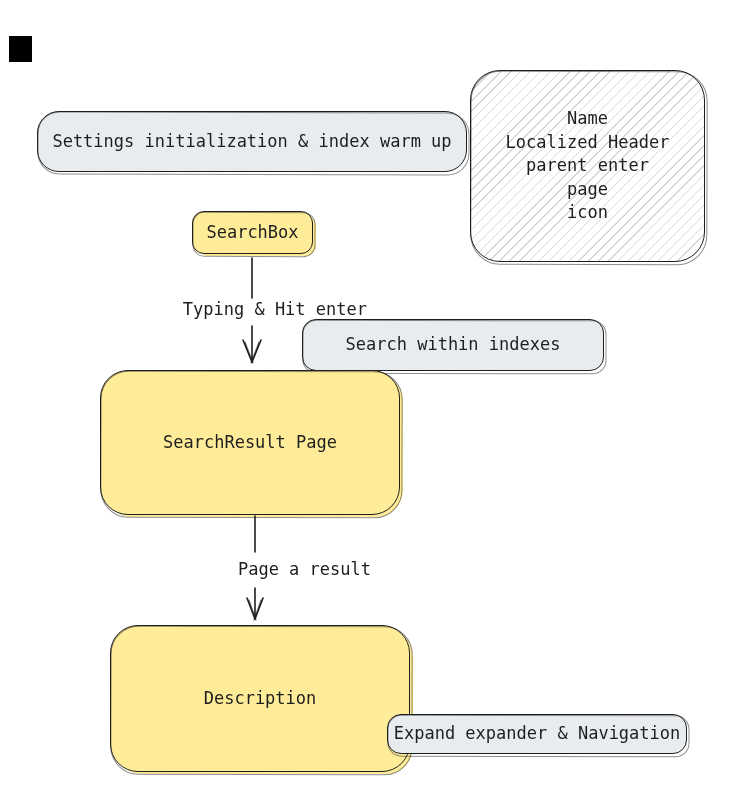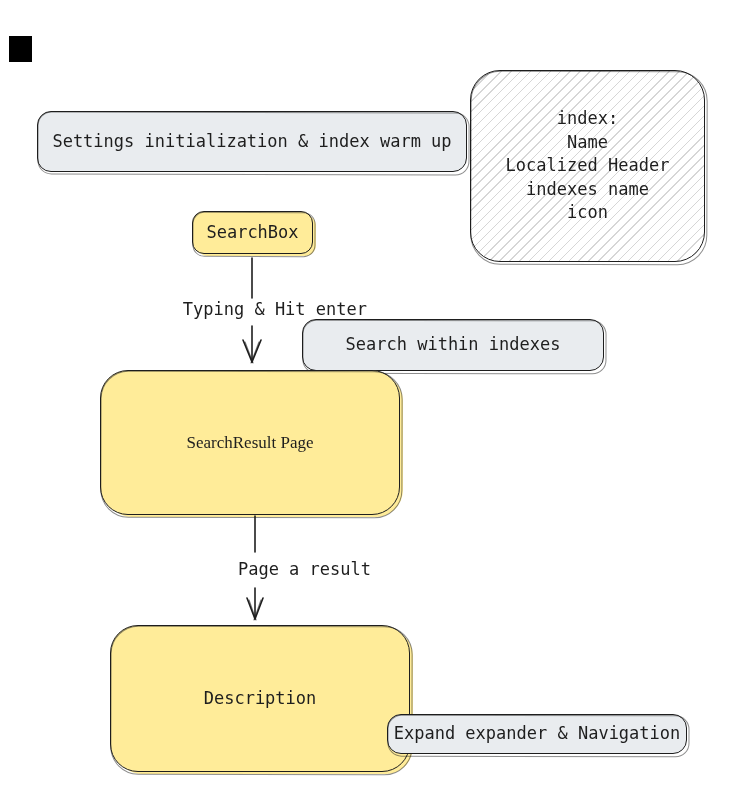--- a/index.html
+++ b/index.html
@@ -45,25 +45,25 @@
   .hatch  {
     background-color: #ffffff;
     background-image: repeating-linear-gradient(
       135deg,
       rgba(120,120,120,0.30) 0px,
       rgba(120,120,120,0.30) 1px,
       transparent 1px,
       transparent 7px
     );
   }
-  .node-settings-init { left: 37px;  top: 111px; width: 430px; height: 61px;  border-radius: 14px; }
+  .node-settings-init { left: 37px;  top: 111px; width: 430px; height: 61px;  border-radius: 22px; }
   .node-index-note    { left: 470px; top: 70px;  width: 235px; height: 192px; border-radius: 30px; }
   .node-searchbox     { left: 192px; top: 211px; width: 121px; height: 43px;  border-radius: 12px; }
   .node-search-within { left: 302px; top: 319px; width: 302px; height: 52px;  border-radius: 14px; }
-  .node-search-result { left: 100px; top: 370px; width: 300px; height: 145px; border-radius: 28px; font-family: Liberation Serif, serif; }
+  .node-search-result { left: 100px; top: 370px; width: 300px; height: 145px; border-radius: 28px; }
   .node-settings-page { left: 110px; top: 625px; width: 300px; height: 147px; border-radius: 28px; }
   .node-expand-nav    { left: 387px; top: 714px; width: 300px; height: 40px;  border-radius: 14px; }
   .note-lines {
     display: flex;
     flex-direction: column;
     line-height: 23.5px;
     font-size: 17px;
   }
   .edge-label {
     position: absolute;
@@ -91,24 +91,24 @@
 <div class="canvas">
 
   <div class="black-mark"></div>
 
   <div class="node gray node-settings-init">
     <span>Settings initialization &amp; index warm up</span>
   </div>
 
   <div class="node hatch node-index-note">
     <div class="note-lines">
-      <span>index:</span>
       <span>Name</span>
       <span>Localized Header</span>
-      <span>indexes name</span>
+      <span>parent enter</span>
+      <span>page</span>
       <span>icon</span>
     </div>
   </div>
 
   <div class="node yellow node-searchbox">
     <span>SearchBox</span>
   </div>
 
   <svg class="arrow-svg arrow-1" width="44" height="112">
     <line x1="22" y1="2" x2="22" y2="42"></line>

